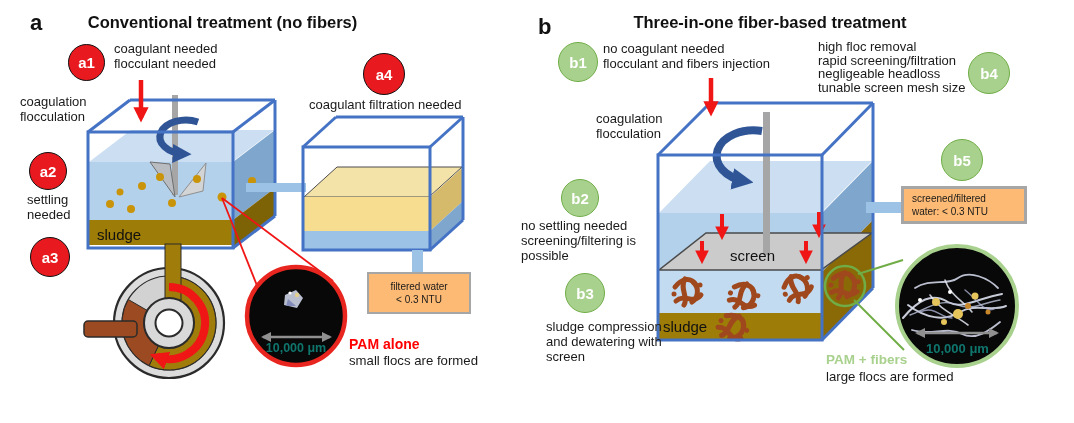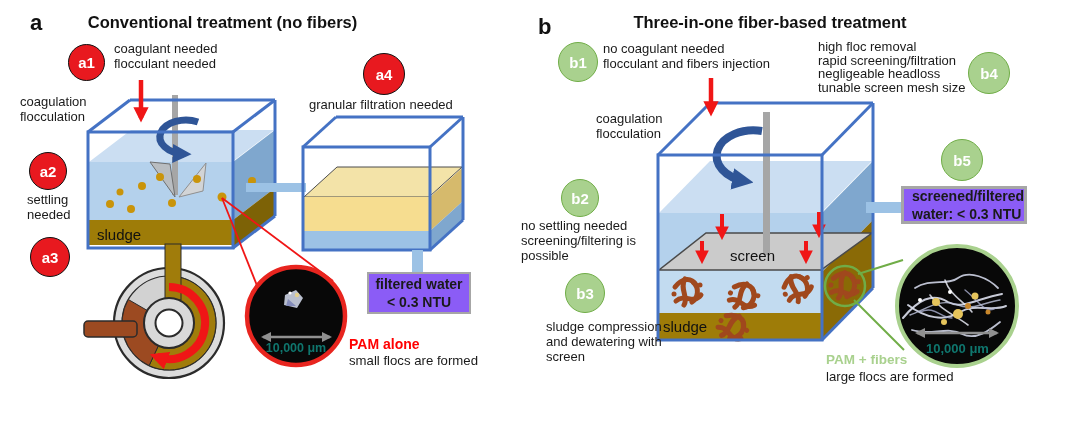--- a/index.html
+++ b/index.html
@@ -6,23 +6,23 @@
   #figure{position:relative;width:1074px;height:423px;background:#ffffff;overflow:hidden;
           font-family:"Liberation Sans","DejaVu Sans",sans-serif;color:#1a1a1a;}
   #gfx{position:absolute;left:0;top:0;}
   .panel-letter{position:absolute;font-weight:bold;font-size:22px;color:#111;}
   .panel-title{position:absolute;font-weight:bold;font-size:16.5px;text-align:center;color:#111;}
   .note{position:absolute;font-size:13px;line-height:1.16;white-space:pre-line;color:#1a1a1a;}
   .badge{position:absolute;border-radius:50%;display:flex;align-items:center;justify-content:center;
          font-weight:bold;color:#fff;font-size:15px;box-sizing:border-box;}
   .badge.red{background:#E8191F;border:1.7px solid #101010;}
   .badge.green{background:#A9D18E;border:1.6px solid #70AD47;}
-  .info-box{position:absolute;background:#8b5cf6;border:2.5px solid #A6A6A6;font-size:14px;line-height:1.3;
+  .info-box{position:absolute;background:#fdba74;border:2.5px solid #A6A6A6;font-size:10px;line-height:1.3;
             white-space:pre-line;display:flex;align-items:center;justify-content:center;text-align:center;
-            box-sizing:border-box;color:#1a1a1a;font-weight:bold;}
+            box-sizing:border-box;color:#1a1a1a;}
   .info-box.left{justify-content:flex-start;text-align:left;padding-left:8px;border-width:3px;}
   .scale-label{position:absolute;color:#0f766e;font-weight:bold;font-size:12.5px;text-align:center;white-space:pre-line;}
   .floc-red{position:absolute;font-size:14px;font-weight:bold;color:#FF0000;}
   .floc-green{position:absolute;font-size:13.5px;font-weight:bold;color:#A9D18E;}
   .sub{position:absolute;font-size:13.2px;color:#1a1a1a;}
   .layer-label{position:absolute;font-size:15px;color:#111;}
 </style>
 </head>
 <body>
 
@@ -204,21 +204,21 @@
 <div class="note" style="left:114px;top:41px;">coagulant needed
 flocculant needed</div>
 <div class="note" style="left:20px;top:94px;">coagulation
 flocculation</div>
 <div class="badge red" style="left:29px;top:152px;width:38px;height:38px;">a2</div>
 <div class="note" style="left:27px;top:192px;">settling
 needed</div>
 <div class="badge red" style="left:30px;top:237px;width:40px;height:40px;">a3</div>
 <div class="layer-label" style="left:97px;top:226px;">sludge</div>
 <div class="badge red" style="left:363px;top:53px;width:42px;height:42px;">a4</div>
-<div class="note" style="left:309px;top:97px;">granular filtration needed</div>
+<div class="note" style="left:309px;top:97px;">coagulant filtration needed</div>
 <div class="info-box" style="left:367px;top:272px;width:104px;height:42px;">filtered water
 &lt; 0.3 NTU</div>
 <div class="scale-label" style="left:251px;top:341px;width:90px;">10,000 μm</div>
 <div class="floc-red" style="left:349px;top:336px;">PAM alone</div>
 <div class="sub" style="left:349px;top:353px;">small flocs are formed</div>
 
 <div class="panel-letter" style="left:538px;top:14px;">b</div>
 <div class="panel-title" style="left:610px;top:13px;width:320px;">Three-in-one fiber-based treatment</div>
 <div class="badge green" style="left:558px;top:42px;width:40px;height:40px;">b1</div>
 <div class="note" style="left:818px;top:40px;line-height:1.05;">high floc removal

